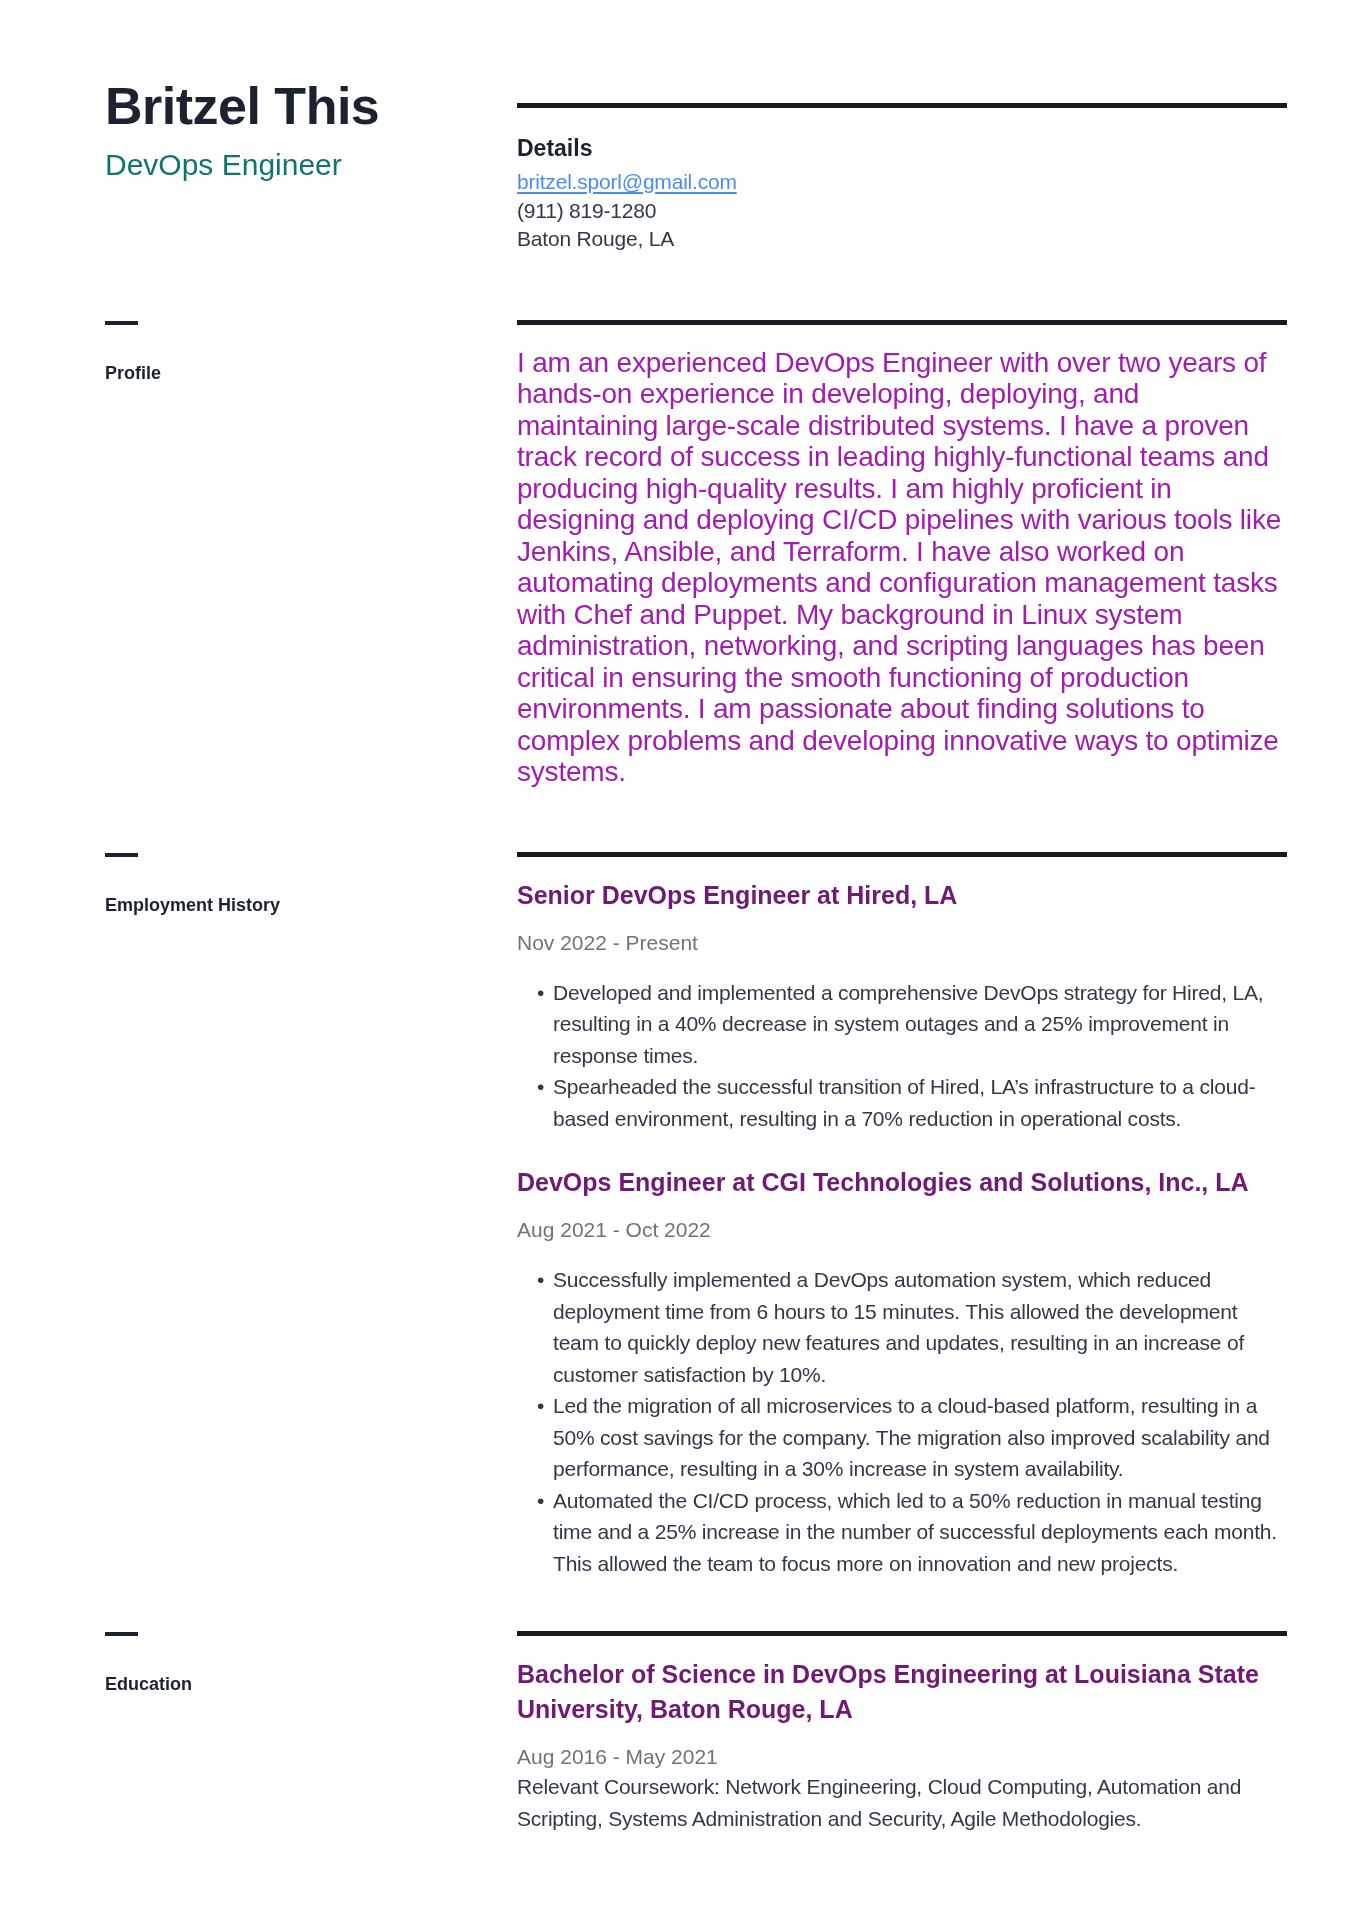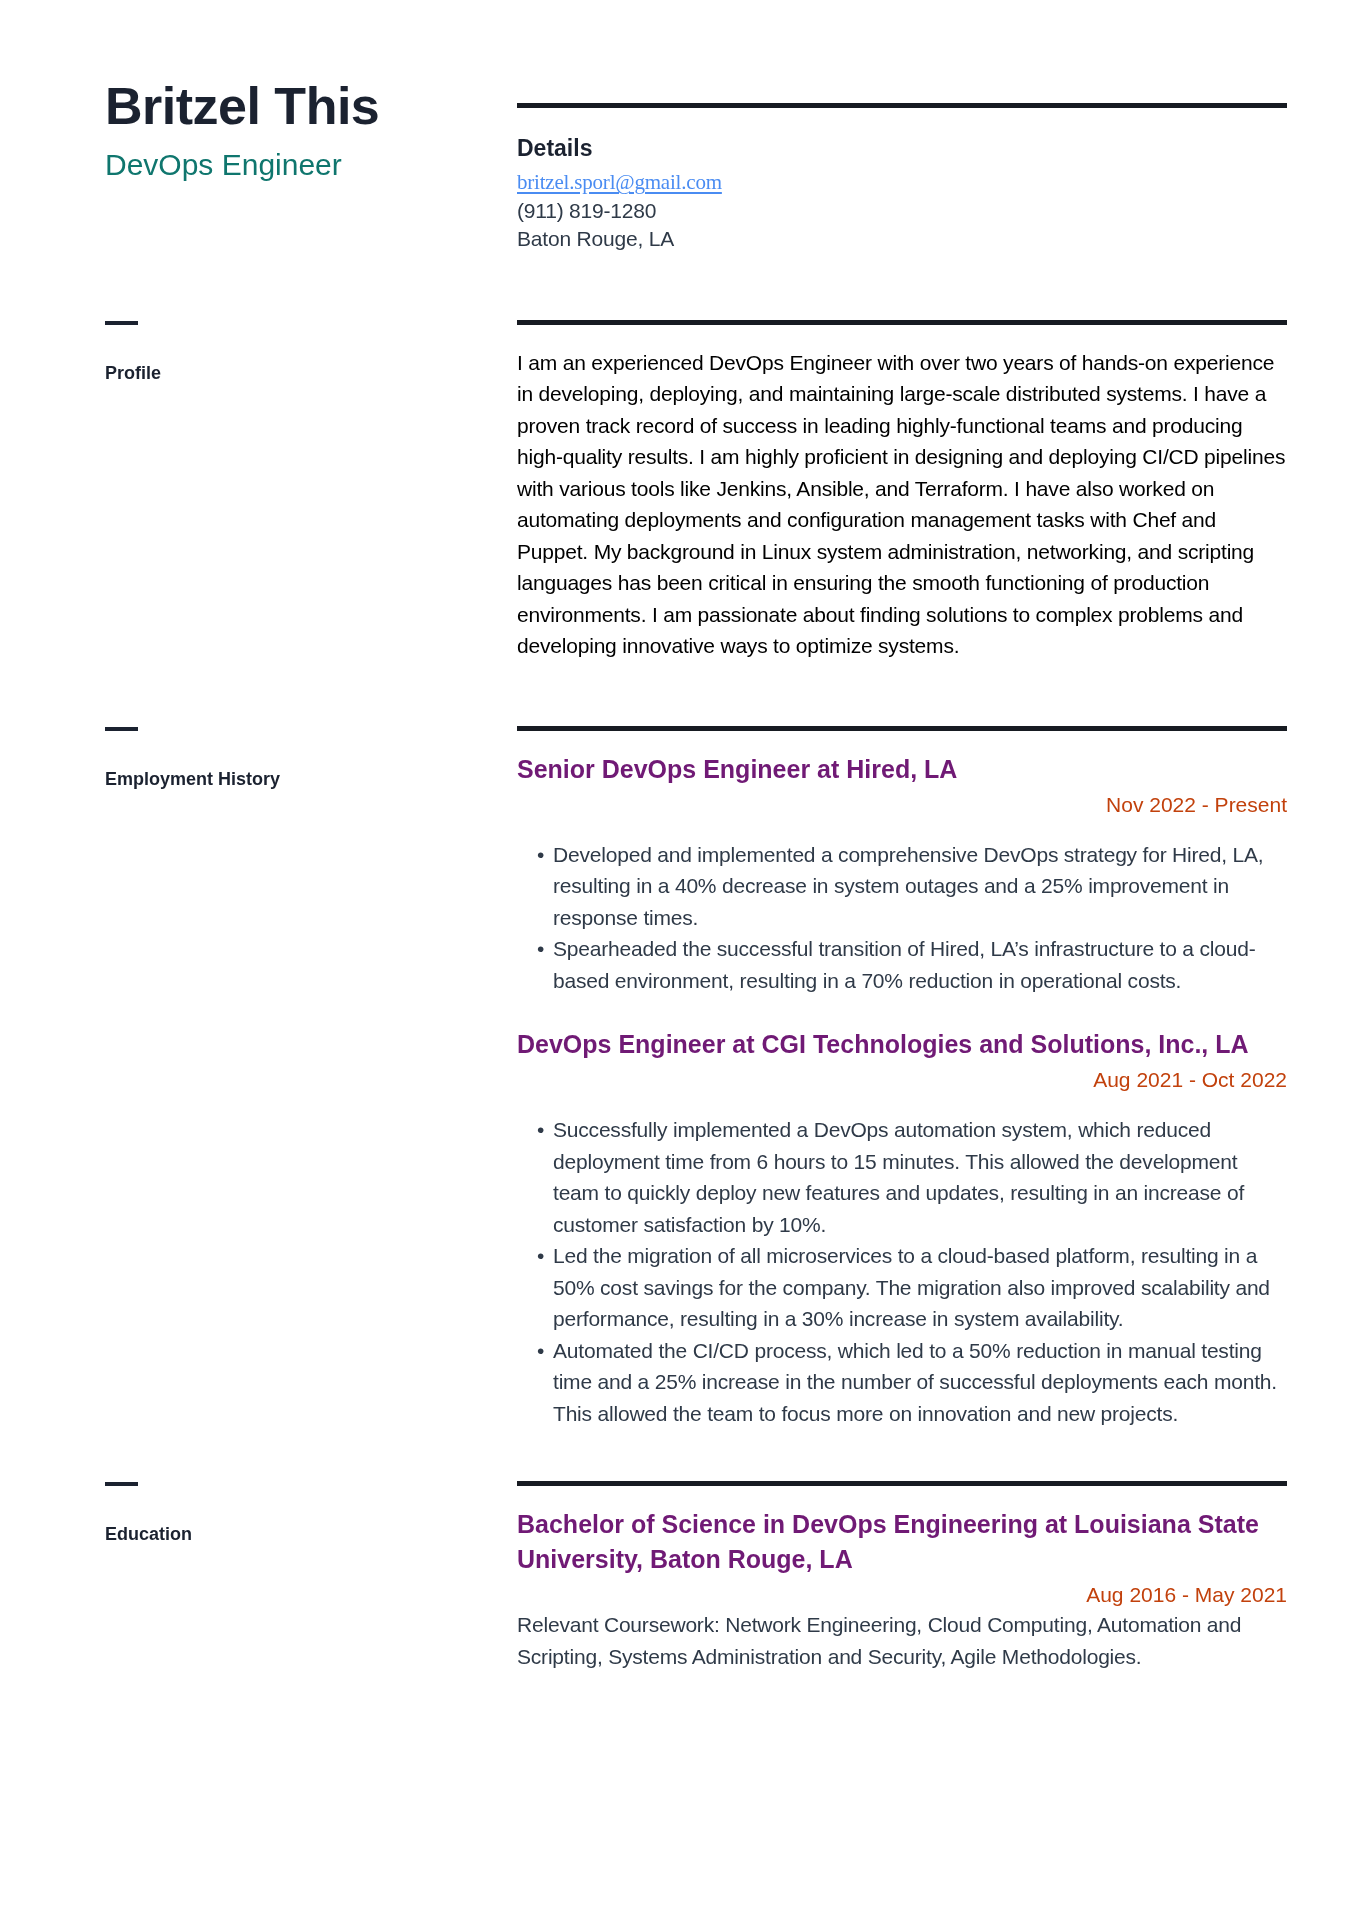--- a/index.html
+++ b/index.html
@@ -56,61 +56,59 @@
     color: #2f3a48;
   }
   a.email {
     display: inline-block;
     font-size: 21px;
     line-height: 28.5px;
     letter-spacing: -0.2px;
     color: #4a8cf2;
     text-decoration: underline;
     text-underline-offset: 3px;
-    font-family: Liberation Serif, serif;
   }
   
   .profile-row    { margin-top: 66px; }
   .employment-row { margin-top: 64px; }
   .education-row  { margin-top: 52px; }
   .dash {
     width: 33px;
     height: 4px;
     background: #1b2230;
     margin-top: 1px;
   }
   h2.section-heading {
     margin-top: 32px;
     font-size: 18px;
     line-height: 32px;
     font-weight: 700;
     color: #1b2230;
   }
   .body-text {
     margin-top: 22px;
-    font-size: 21px;
+    font-size: 28px;
     line-height: 31.5px;
     letter-spacing: -0.2px;
-    color: #000000;
+    color: #a21caf;
   }
   
   .entry { margin-top: 21px; }
   .entry + .entry { margin-top: 31px; }
   .entry-title {
     font-size: 25px;
     line-height: 35px;
     font-weight: 700;
     color: #701a75;
   }
   .entry-dates {
-    margin-top: 4px;
+    margin-top: 16px;
     font-size: 21px;
     line-height: 28px;
-    color: #c2410c;
-    text-align: right;
+    color: #737373;
   }
   ul.bullets {
     list-style: none;
     margin-top: 20px;
   }
   ul.bullets li {
     position: relative;
     padding-left: 36px;
     font-size: 21px;
     line-height: 31.5px;

